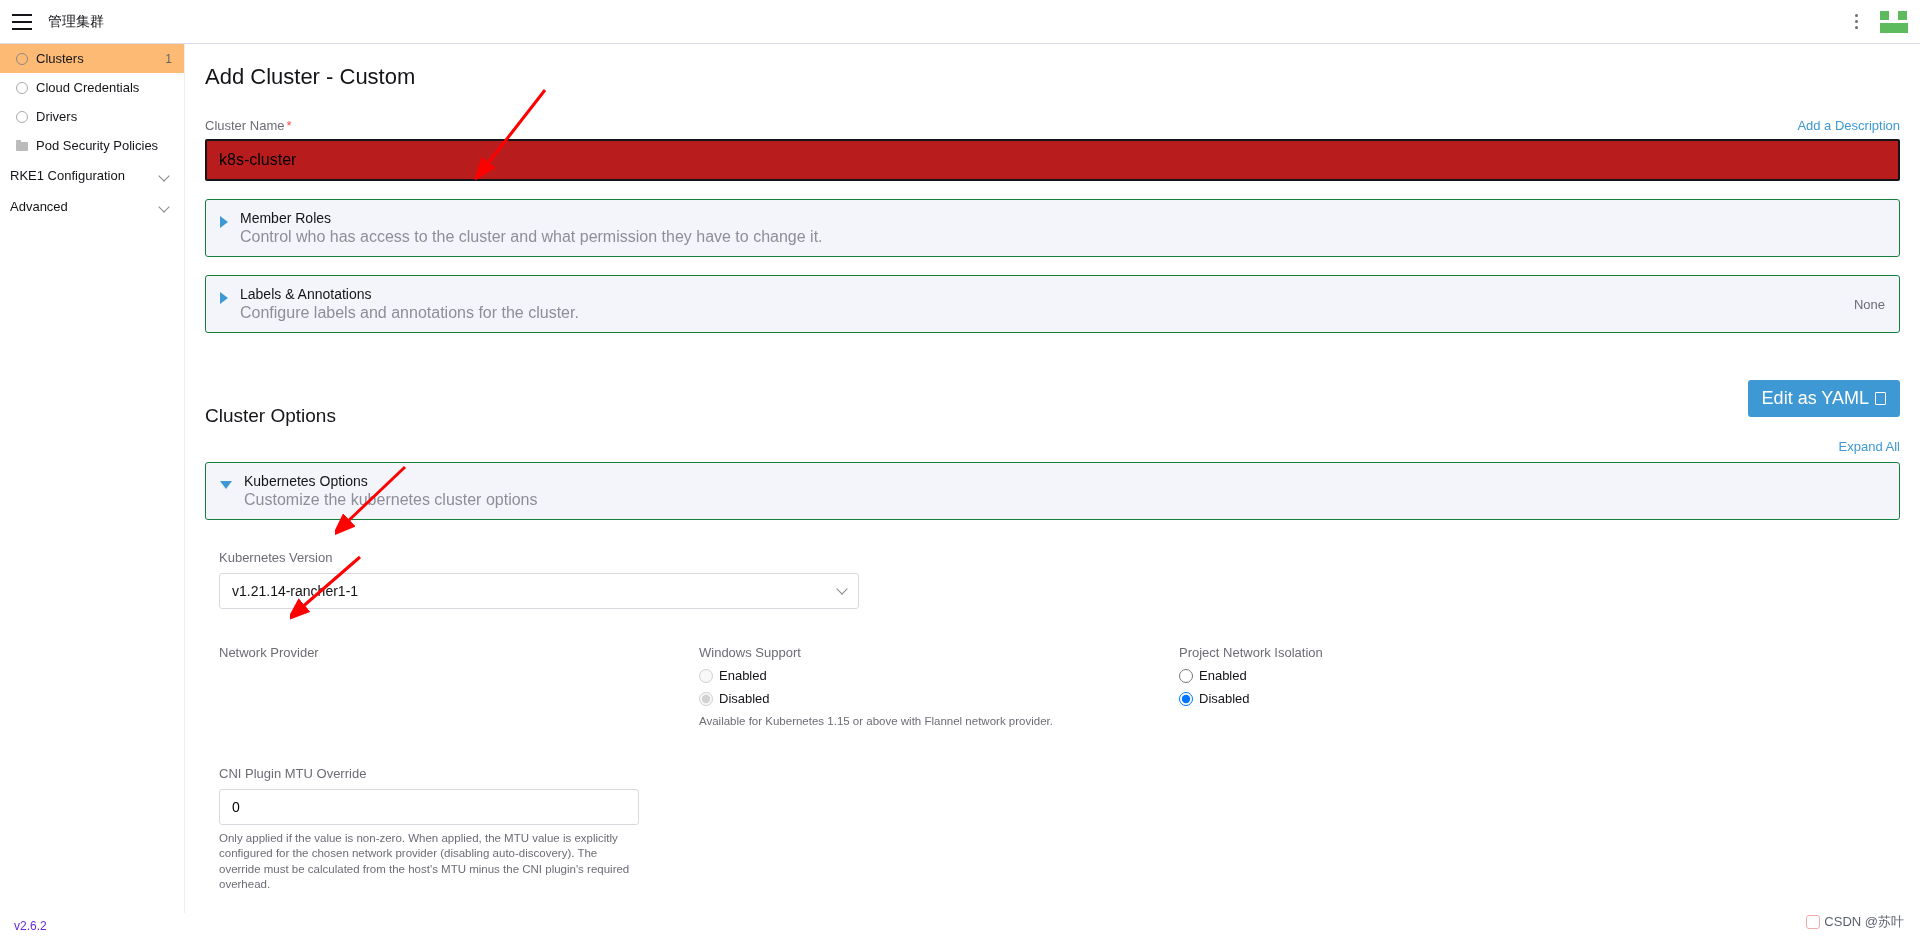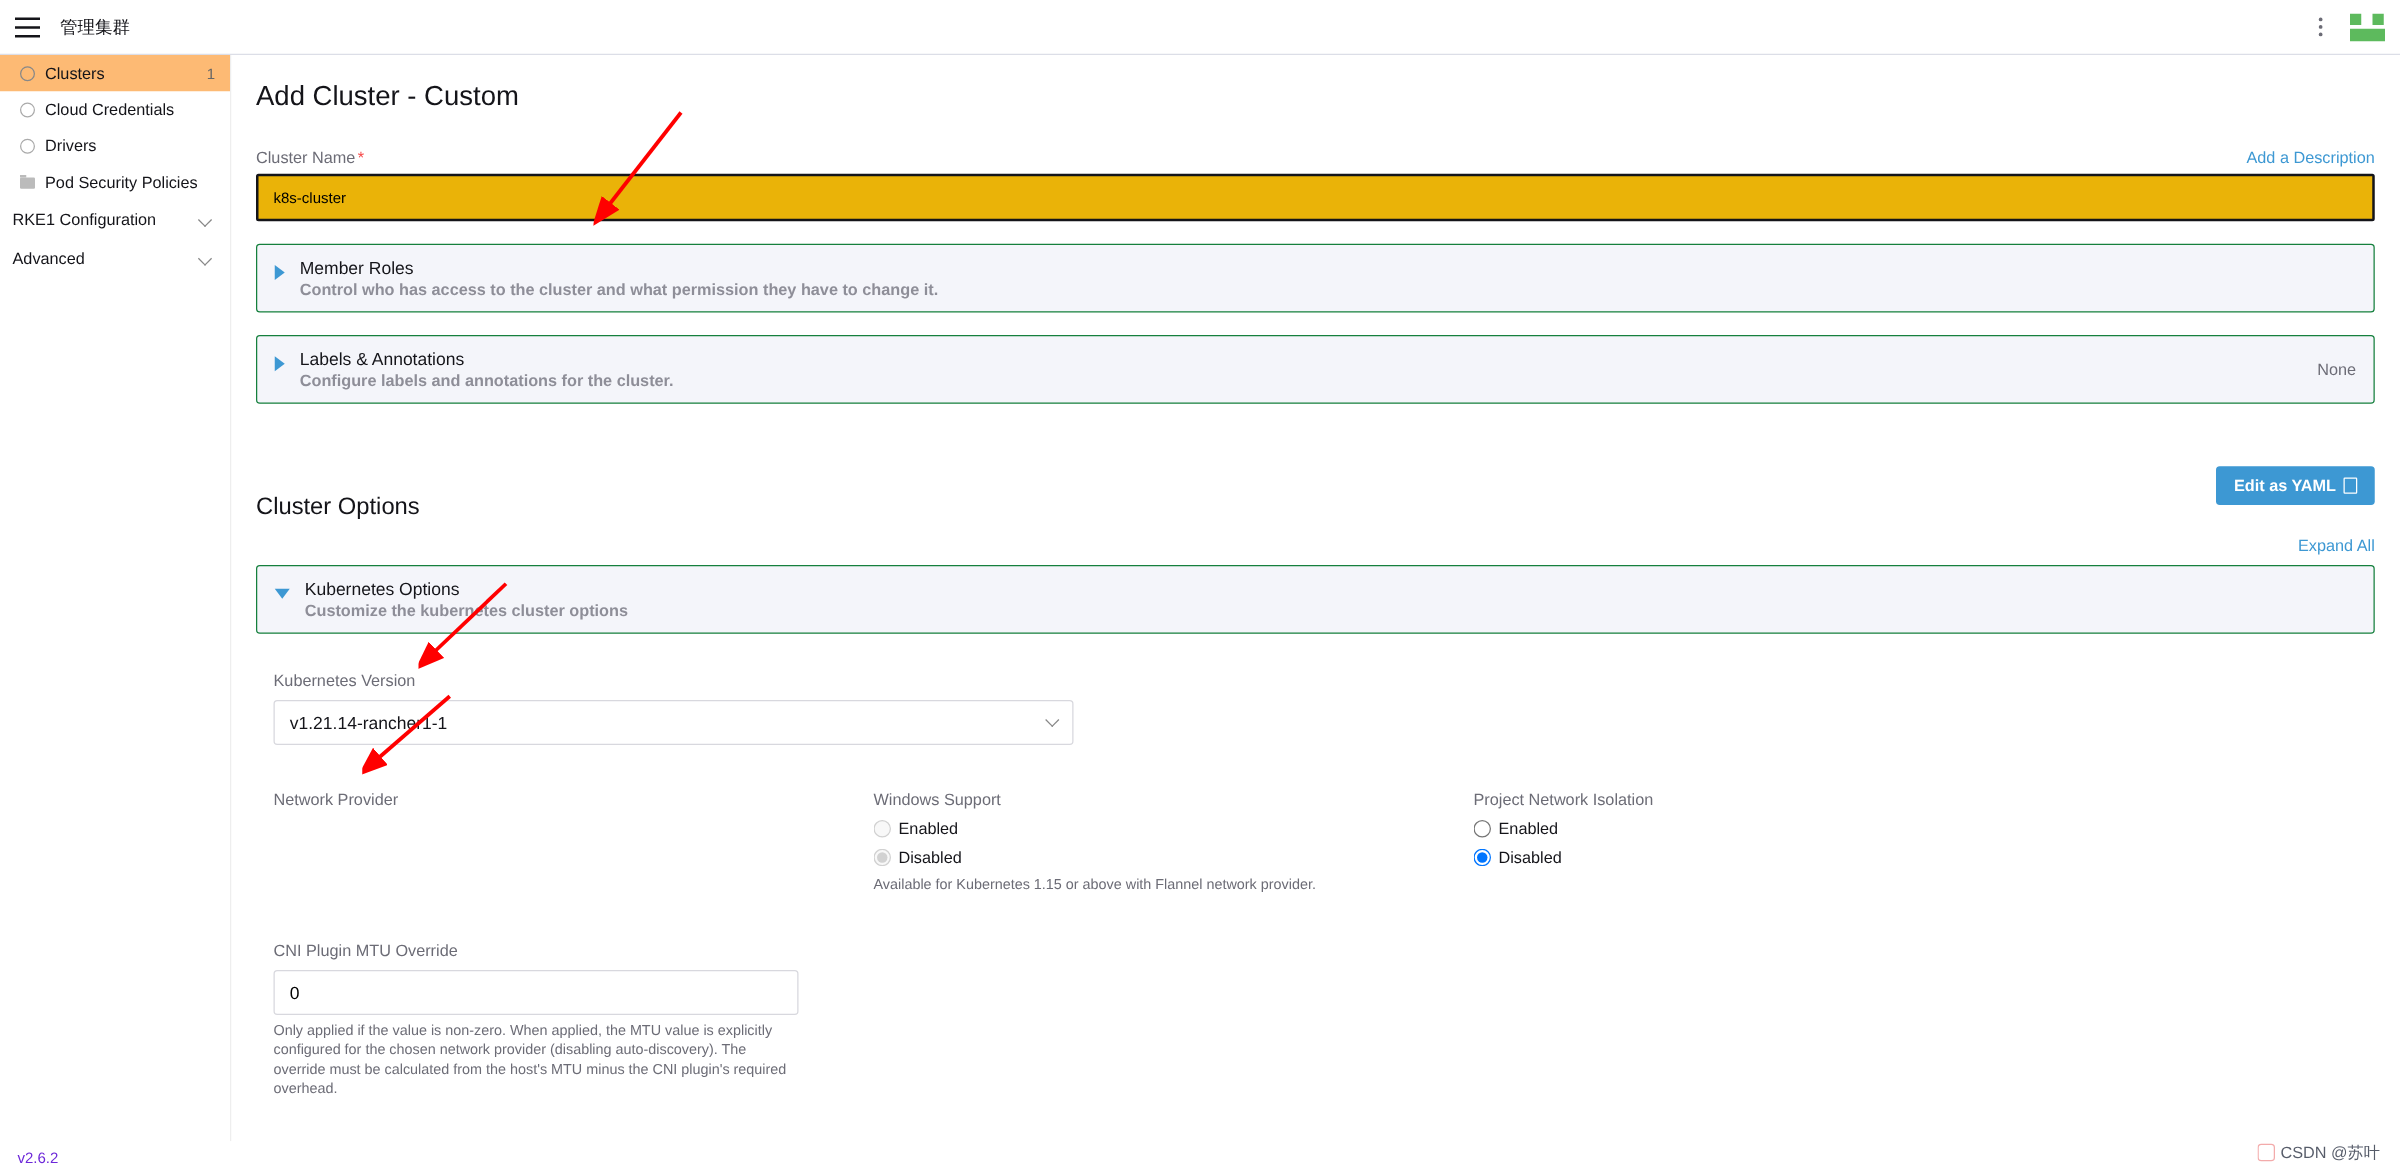--- a/index.html
+++ b/index.html
@@ -28,33 +28,33 @@
 .side-badge { margin-left: auto; background: transparent; color: #666; font-size: 12px; }
 .side-group { display: flex; align-items: center; justify-content: space-between; padding: 8px 12px 8px 10px; cursor: pointer; color: #141419; }
 .chev { width: 8px; height: 8px; border-right: 1.5px solid #888; border-bottom: 1.5px solid #888; transform: rotate(45deg); margin-right: 4px; }
 
 .main { flex: 1; overflow-y: auto; padding: 20px 20px 40px 20px; }
 h1.page-title { font-size: 22px; font-weight: 400; margin-bottom: 28px; }
 .label-row { display: flex; justify-content: space-between; align-items: end; margin-bottom: 6px; }
 .field-label { font-size: 13px; color: #6c6c76; }
 .req { color: #f64747; margin-left: 2px; }
 .link { color: #3d98d3; font-size: 13px; cursor: pointer; }
-input.big-input { width: 100%; padding: 10px 12px; font-size: 12px; border: 2px solid #141419; background: #eab308; outline: none; border-radius: 2px; }
+input.big-input { width: 100%; padding: 10px 12px; font-size: 16px; border: 2px solid #141419; background: #b91c1c; outline: none; border-radius: 2px; }
 
 .collapse-box { background: #f4f5fa; border: 1px solid #15803d; border-radius: 3px; margin-top: 18px; padding: 10px 14px; display: flex; align-items: flex-start; }
 .collapse-box .tri { width: 0; height: 0; border-top: 6px solid transparent; border-bottom: 6px solid transparent; border-left: 8px solid #3d98d3; margin-right: 12px; margin-top: 6px; flex-shrink: 0; cursor: pointer; }
 .collapse-box .tri.down { border-left: 6px solid transparent; border-right: 6px solid transparent; border-top: 8px solid #3d98d3; border-bottom: none; margin-top: 8px; }
 .collapse-box .ct { flex: 1; }
 .collapse-box .ct-title { font-size: 14px; color: #141419; }
-.collapse-box .ct-sub { font-size: 13px; color: #8e8e98; margin-top: 2px; font-weight: bold; }
+.collapse-box .ct-sub { font-size: 16px; color: #8e8e98; margin-top: 2px; }
 .collapse-box .tag { color: #6c6c76; font-size: 13px; align-self: center; }
 
 h2.section-title { font-size: 19px; font-weight: 400; margin-top: 36px; }
 .section-row { display: flex; justify-content: space-between; align-items: center; margin-top: 36px; }
-.btn-primary { background: #3d98d3; color: #fff; border: none; padding: 8px 14px; border-radius: 3px; font-size: 13px; cursor: pointer; display: flex; align-items: center; gap: 6px; font-weight: bold; }
+.btn-primary { background: #3d98d3; color: #fff; border: none; padding: 8px 14px; border-radius: 3px; font-size: 18px; cursor: pointer; display: flex; align-items: center; gap: 6px; }
 .btn-primary .doc-icon { width: 11px; height: 13px; border: 1.5px solid #fff; border-radius: 1px; position: relative; }
 .right-links { text-align: right; margin-top: 12px; }
 
 .k8s-body { padding: 20px 0 0 14px; }
 .opt-row { display: flex; gap: 60px; margin-bottom: 26px; }
 .opt-col { flex: 0 0 420px; margin-top: 10px; }
 .sel { width: 100%; max-width: 640px; border: 1px solid #d8d8de; border-radius: 3px; padding: 9px 12px; font-size: 14px; background: #fff; display: flex; justify-content: space-between; align-items: center; cursor: pointer; margin-top: 8px; }
 .sel .caret { width: 8px; height: 8px; border-right: 1.5px solid #888; border-bottom: 1.5px solid #888; transform: rotate(45deg); margin-top: -4px; }
 .radio-group { margin-top: 8px; }
 .radio-item { display: flex; align-items: center; gap: 6px; margin-bottom: 8px; font-size: 13px; }

